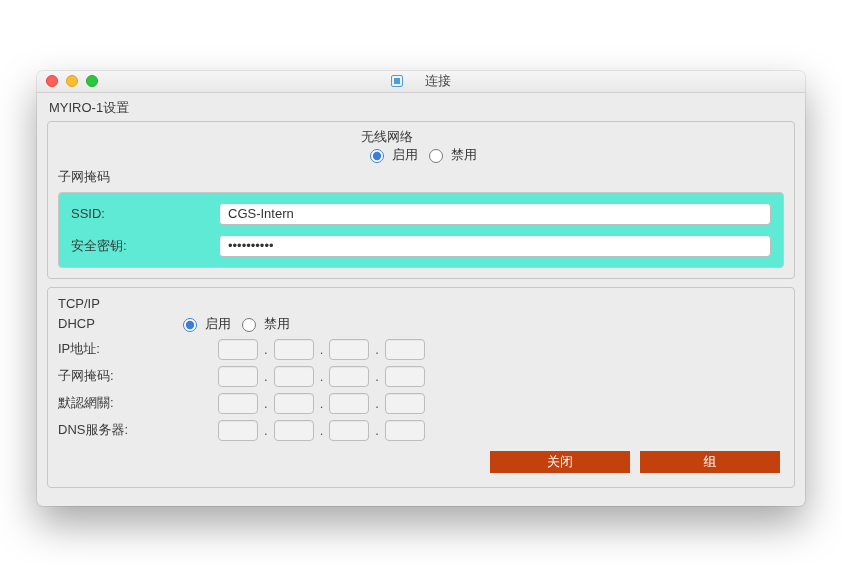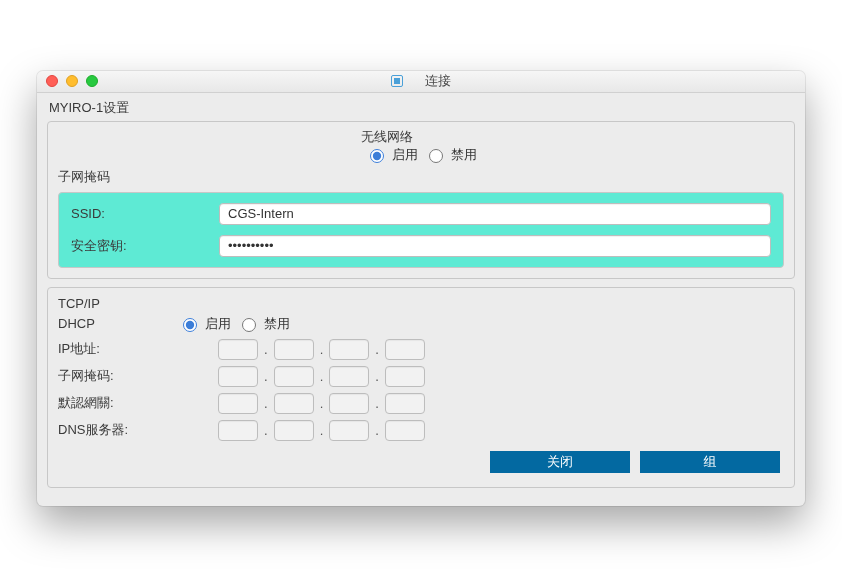--- a/index.html
+++ b/index.html
@@ -104,21 +104,21 @@
     font-size:12px;
     box-shadow: inset 0 1px 1px rgba(0,0,0,0.05);
   }
   .ip-inputs .dot { color:#555; padding:0 2px;}
   .ip-inputs input:disabled { background:#f2f2f2; color:#aaa;}
   .button-row {
     display:flex; justify-content:flex-end; gap:10px; padding:8px 4px 4px 4px;
   }
   .btn {
     width:140px; height:22px;
-    background:#0369a1;
+    background:#c2410c;
     color:#fff;
     border:none;
     font-size:13px;
     cursor:pointer;
     display:flex; align-items:center; justify-content:center;
   }
   .tcp-section-title { margin:2px 0 4px 0; color:#3a3a3a;}
 </style>
 </head>
 <body>

